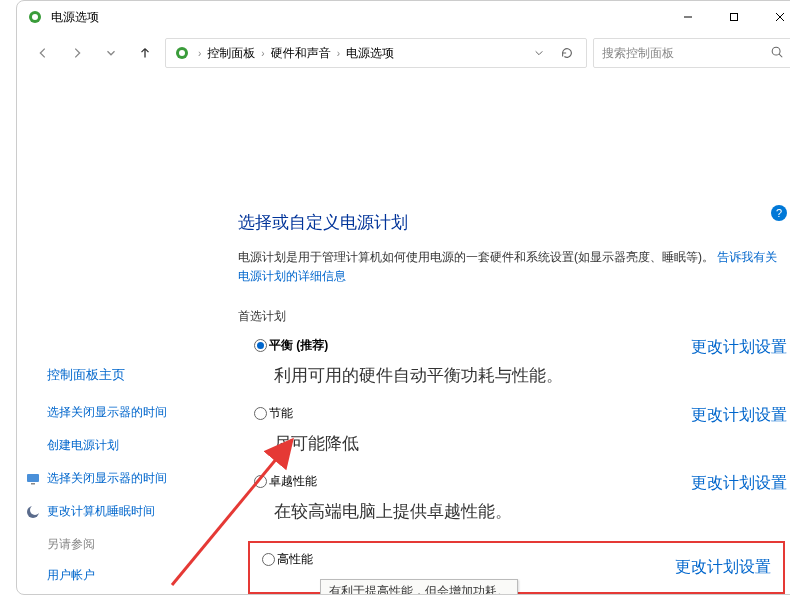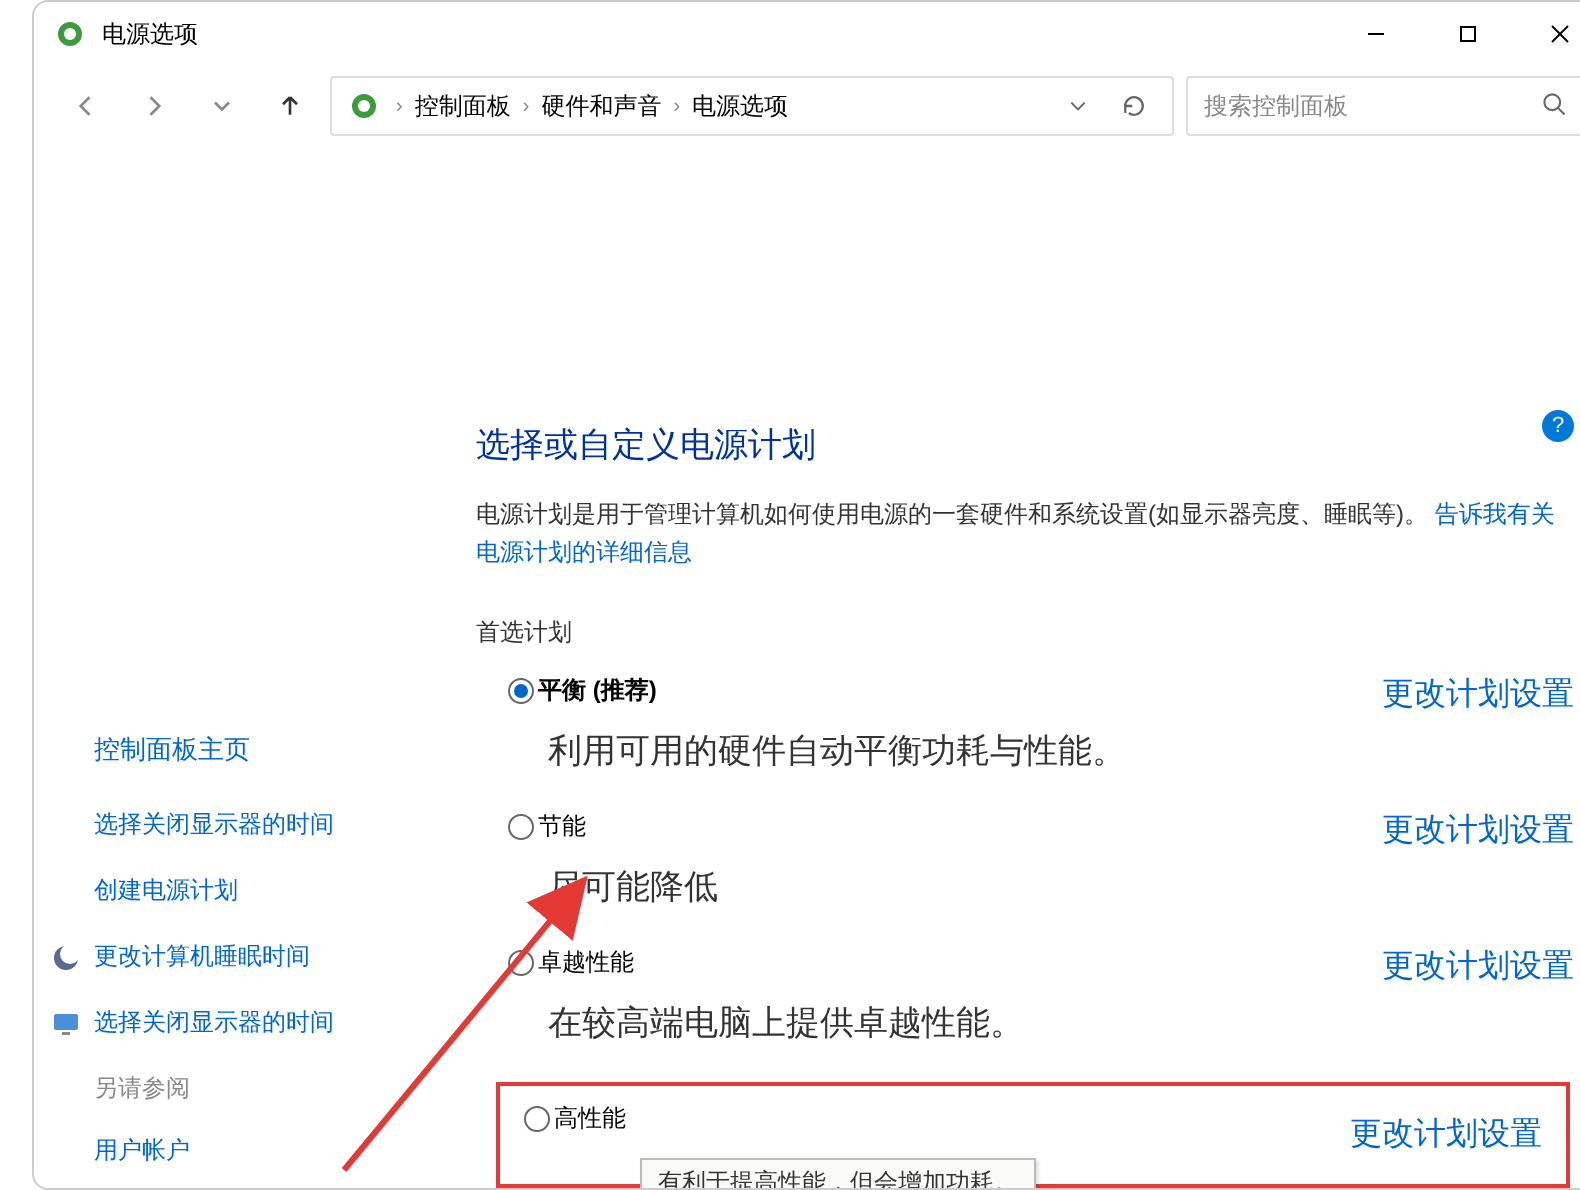--- a/index.html
+++ b/index.html
@@ -156,34 +156,34 @@
   </div>
 
   <div class="content">
     <div class="sidebar">
       <a href="#" class="home-link">控制面板主页</a>
       <a href="#">选择关闭显示器的时间</a>
       <a href="#">创建电源计划</a>
       <a href="#">
         <span class="ico">
             <svg viewBox="0 0 16 16">
+              <rect x="2" y="3" width="12" height="8" rx="1" fill="#4a90d9"></rect>
+              <rect x="6" y="12" width="4" height="1.5" fill="#888"></rect>
+            </svg>
+          </span>
+        <span>选择关闭显示器的时间</span>
+      </a>
+      <a href="#">
+        <span class="ico">
+            <svg viewBox="0 0 16 16">
               <circle cx="8" cy="8" r="6" fill="#5a6b8c"></circle>
               <circle cx="10" cy="6" r="5" fill="#fff"></circle>
             </svg>
           </span>
         <span>更改计算机睡眠时间</span>
-      </a>
-      <a href="#">
-        <span class="ico">
-            <svg viewBox="0 0 16 16">
-              <rect x="2" y="3" width="12" height="8" rx="1" fill="#4a90d9"></rect>
-              <rect x="6" y="12" width="4" height="1.5" fill="#888"></rect>
-            </svg>
-          </span>
-        <span>选择关闭显示器的时间</span>
       </a>
       <div class="spacer"></div>
       <div class="footer-label">另请参阅</div>
       <a href="#">用户帐户</a>
     </div>
 
     <div class="main">
       <div class="help-icon">?</div>
       <h1>选择或自定义电源计划</h1>
       <p class="intro">

